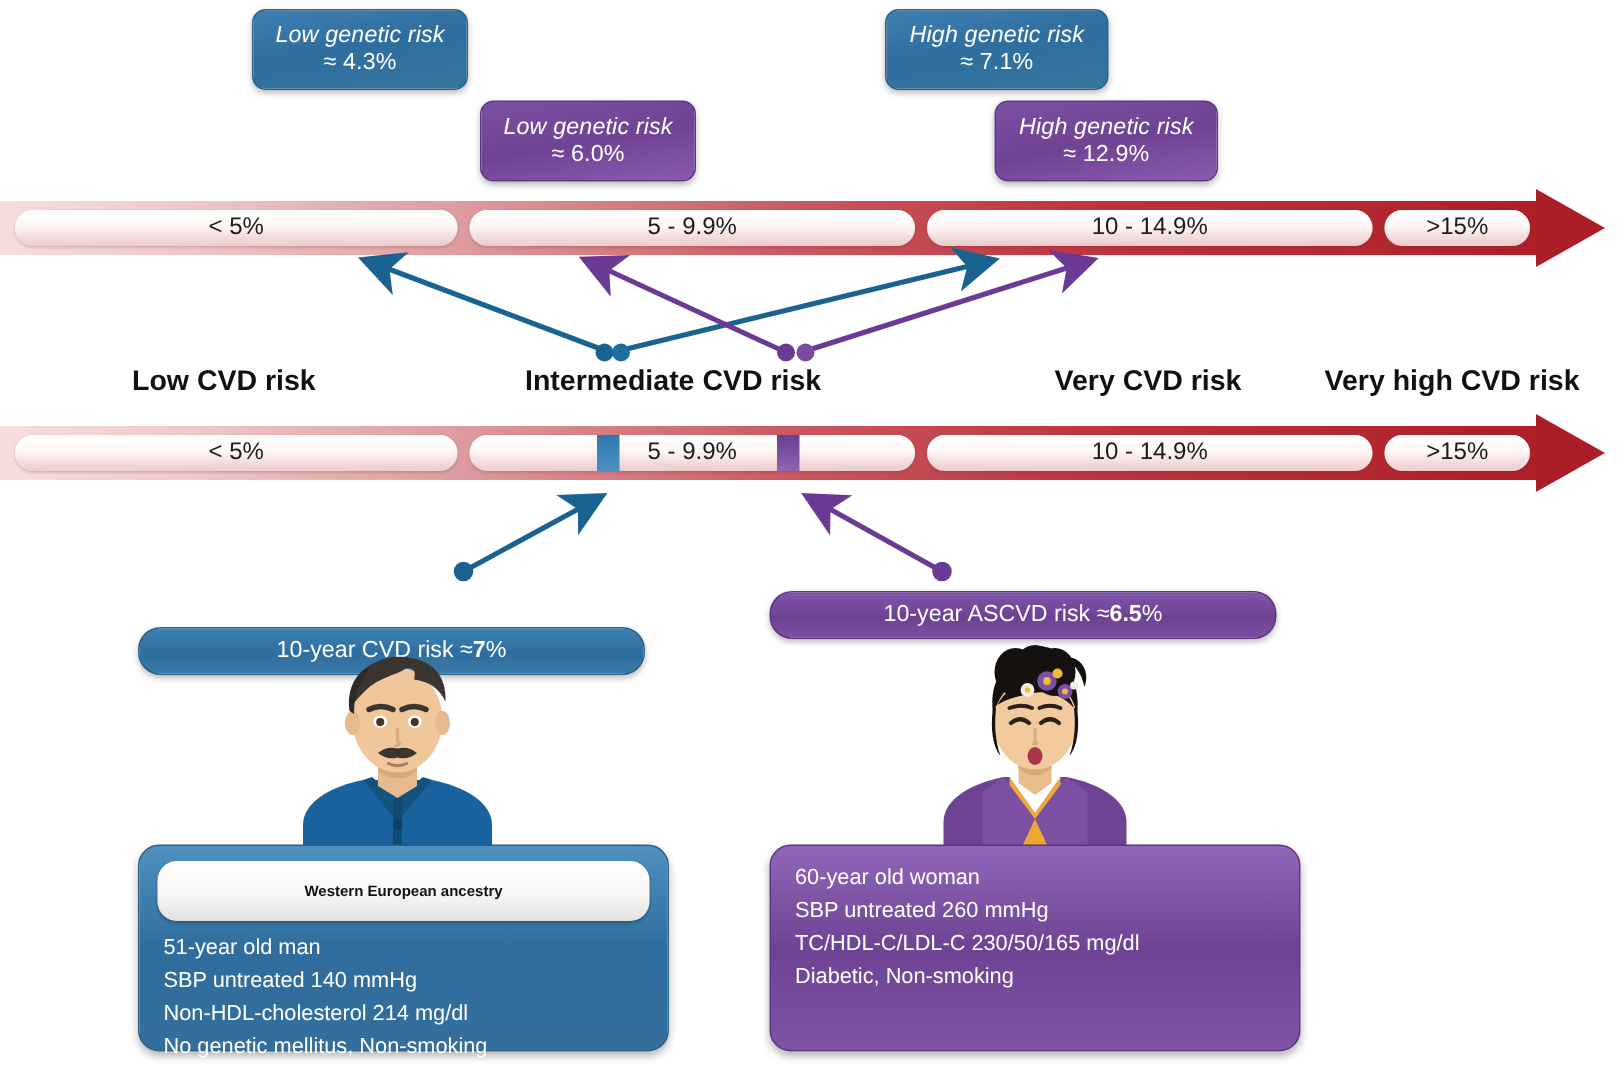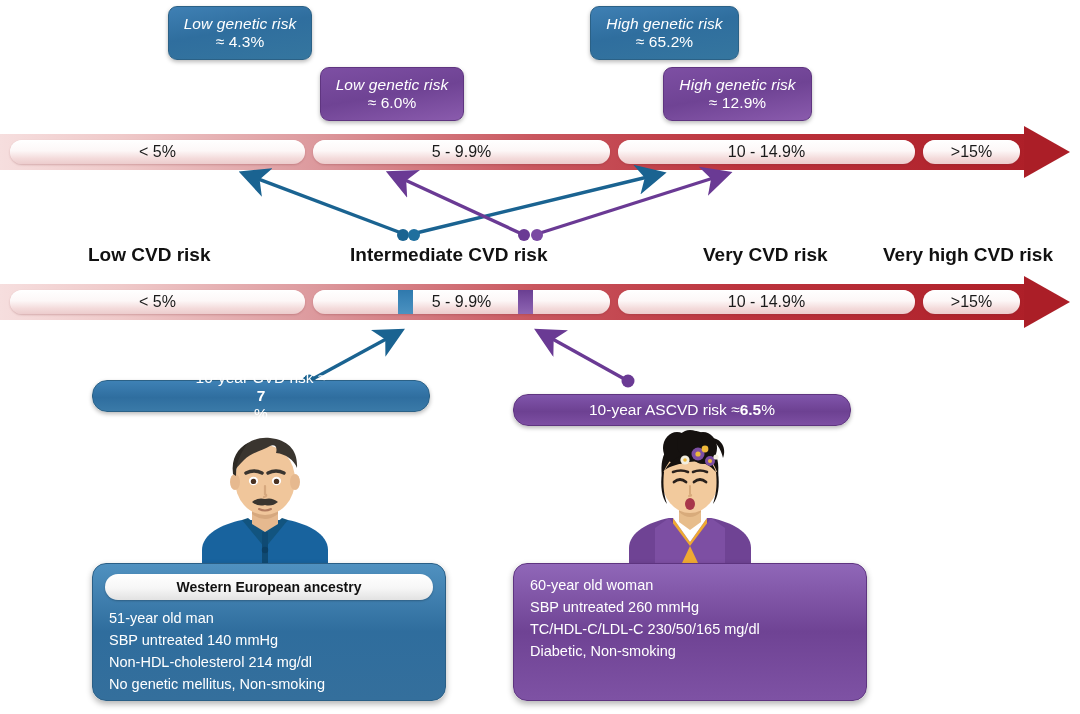--- a/index.html
+++ b/index.html
@@ -87,24 +87,24 @@
   .card{
     position:absolute;border-radius:14px;
     box-shadow:0 3px 6px rgba(0,0,0,.3);
     padding:10px 12px 12px 12px;
     box-sizing:border-box;
   }
   .card.blue{background:linear-gradient(180deg,#4d8cbd 0%,#2e6c9c 48%,#2a6characters 100%);}
   .card.blue{background:linear-gradient(180deg,#5091c0 0%,#2f6d9d 50%,#346f9c 100%);border:1px solid #2a5f86;}
   .card.purple{background:linear-gradient(180deg,#9067b8 0%,#6f4394 50%,#7e52a4 100%);border:1px solid #5e3480;}
   .card .hdr{
-    height:26px;border-radius:13px;
+    height:40px;border-radius:13px;
     background:linear-gradient(180deg,#ffffff 0%,#f6f6f6 55%,#e2e2e2 100%);
     display:flex;align-items:center;justify-content:center;
-    font-size:14px;font-weight:bold;color:#111111;
+    font-size:10px;font-weight:bold;color:#111111;
     box-shadow:0 1px 2px rgba(0,0,0,.25);
     margin-bottom:7px;
   }
   .card .line{
     color:#ffffff;font-size:14.5px;line-height:1.52;white-space:nowrap;
     padding-left:4px;
   }
 
   
   .avatar{position:absolute;}
@@ -120,21 +120,21 @@
     <span class="l2"><span>≈ 4.3%</span></span>
   </div>
 
   <div class="callout purple" style="left:320px;top:67px;width:142px;height:52px;">
     <span class="l1">Low genetic risk</span>
     <span class="l2"><span>≈ 6.0%</span></span>
   </div>
 
   <div class="callout blue" style="left:590px;top:6px;width:147px;height:52px;">
     <span class="l1">High genetic risk</span>
-    <span class="l2"><span>≈ 65.2%</span></span>
+    <span class="l2"><span>≈ 7.1%</span></span>
   </div>
 
   <div class="callout purple" style="left:663px;top:67px;width:147px;height:52px;">
     <span class="l1">High genetic risk</span>
     <span class="l2"><span>≈ 12.9%</span></span>
   </div>
 
   <div class="riskbar" style="left:0px;top:126px;width:1080px;">
     <div class="shaft" style="width:1026px;"></div>
     <div class="head" style="left:1024px;"></div>
@@ -212,21 +212,21 @@
       <marker id="ah-purple2" markerWidth="9" markerHeight="9" refX="7" refY="4.5" orient="auto">
         <path d="M0,0 L9,4.5 L0,9 L2.4,4.5 Z" fill="#6a3a94"></path>
       </marker>
     </defs>
     <line x1="309" y1="63" x2="399" y2="14" stroke="#1a6391" stroke-width="3.4" marker-end="url(#ah-blue2)"></line>
     <line x1="628" y1="63" x2="540" y2="14" stroke="#6a3a94" stroke-width="3.4" marker-end="url(#ah-purple2)"></line>
     <circle cx="309" cy="63" r="6.5" fill="#1a6391"></circle>
     <circle cx="628" cy="63" r="6.5" fill="#6a3a94"></circle>
   </svg>
 
-  <div class="scorepill blue" style="left:92px;top:380px;width:336px;flex-direction:column;">
+  <div class="scorepill blue" style="left:92px;top:418px;width:336px;">
     <span>10-year CVD risk ≈ </span>
       <b>7</b>
       <span>%</span>
   </div>
 
   <div class="scorepill purple" style="left:513px;top:394px;width:336px;">
     <span>10-year ASCVD risk ≈ </span>
       <b>6.5</b>
       <span>%</span>
   </div>

